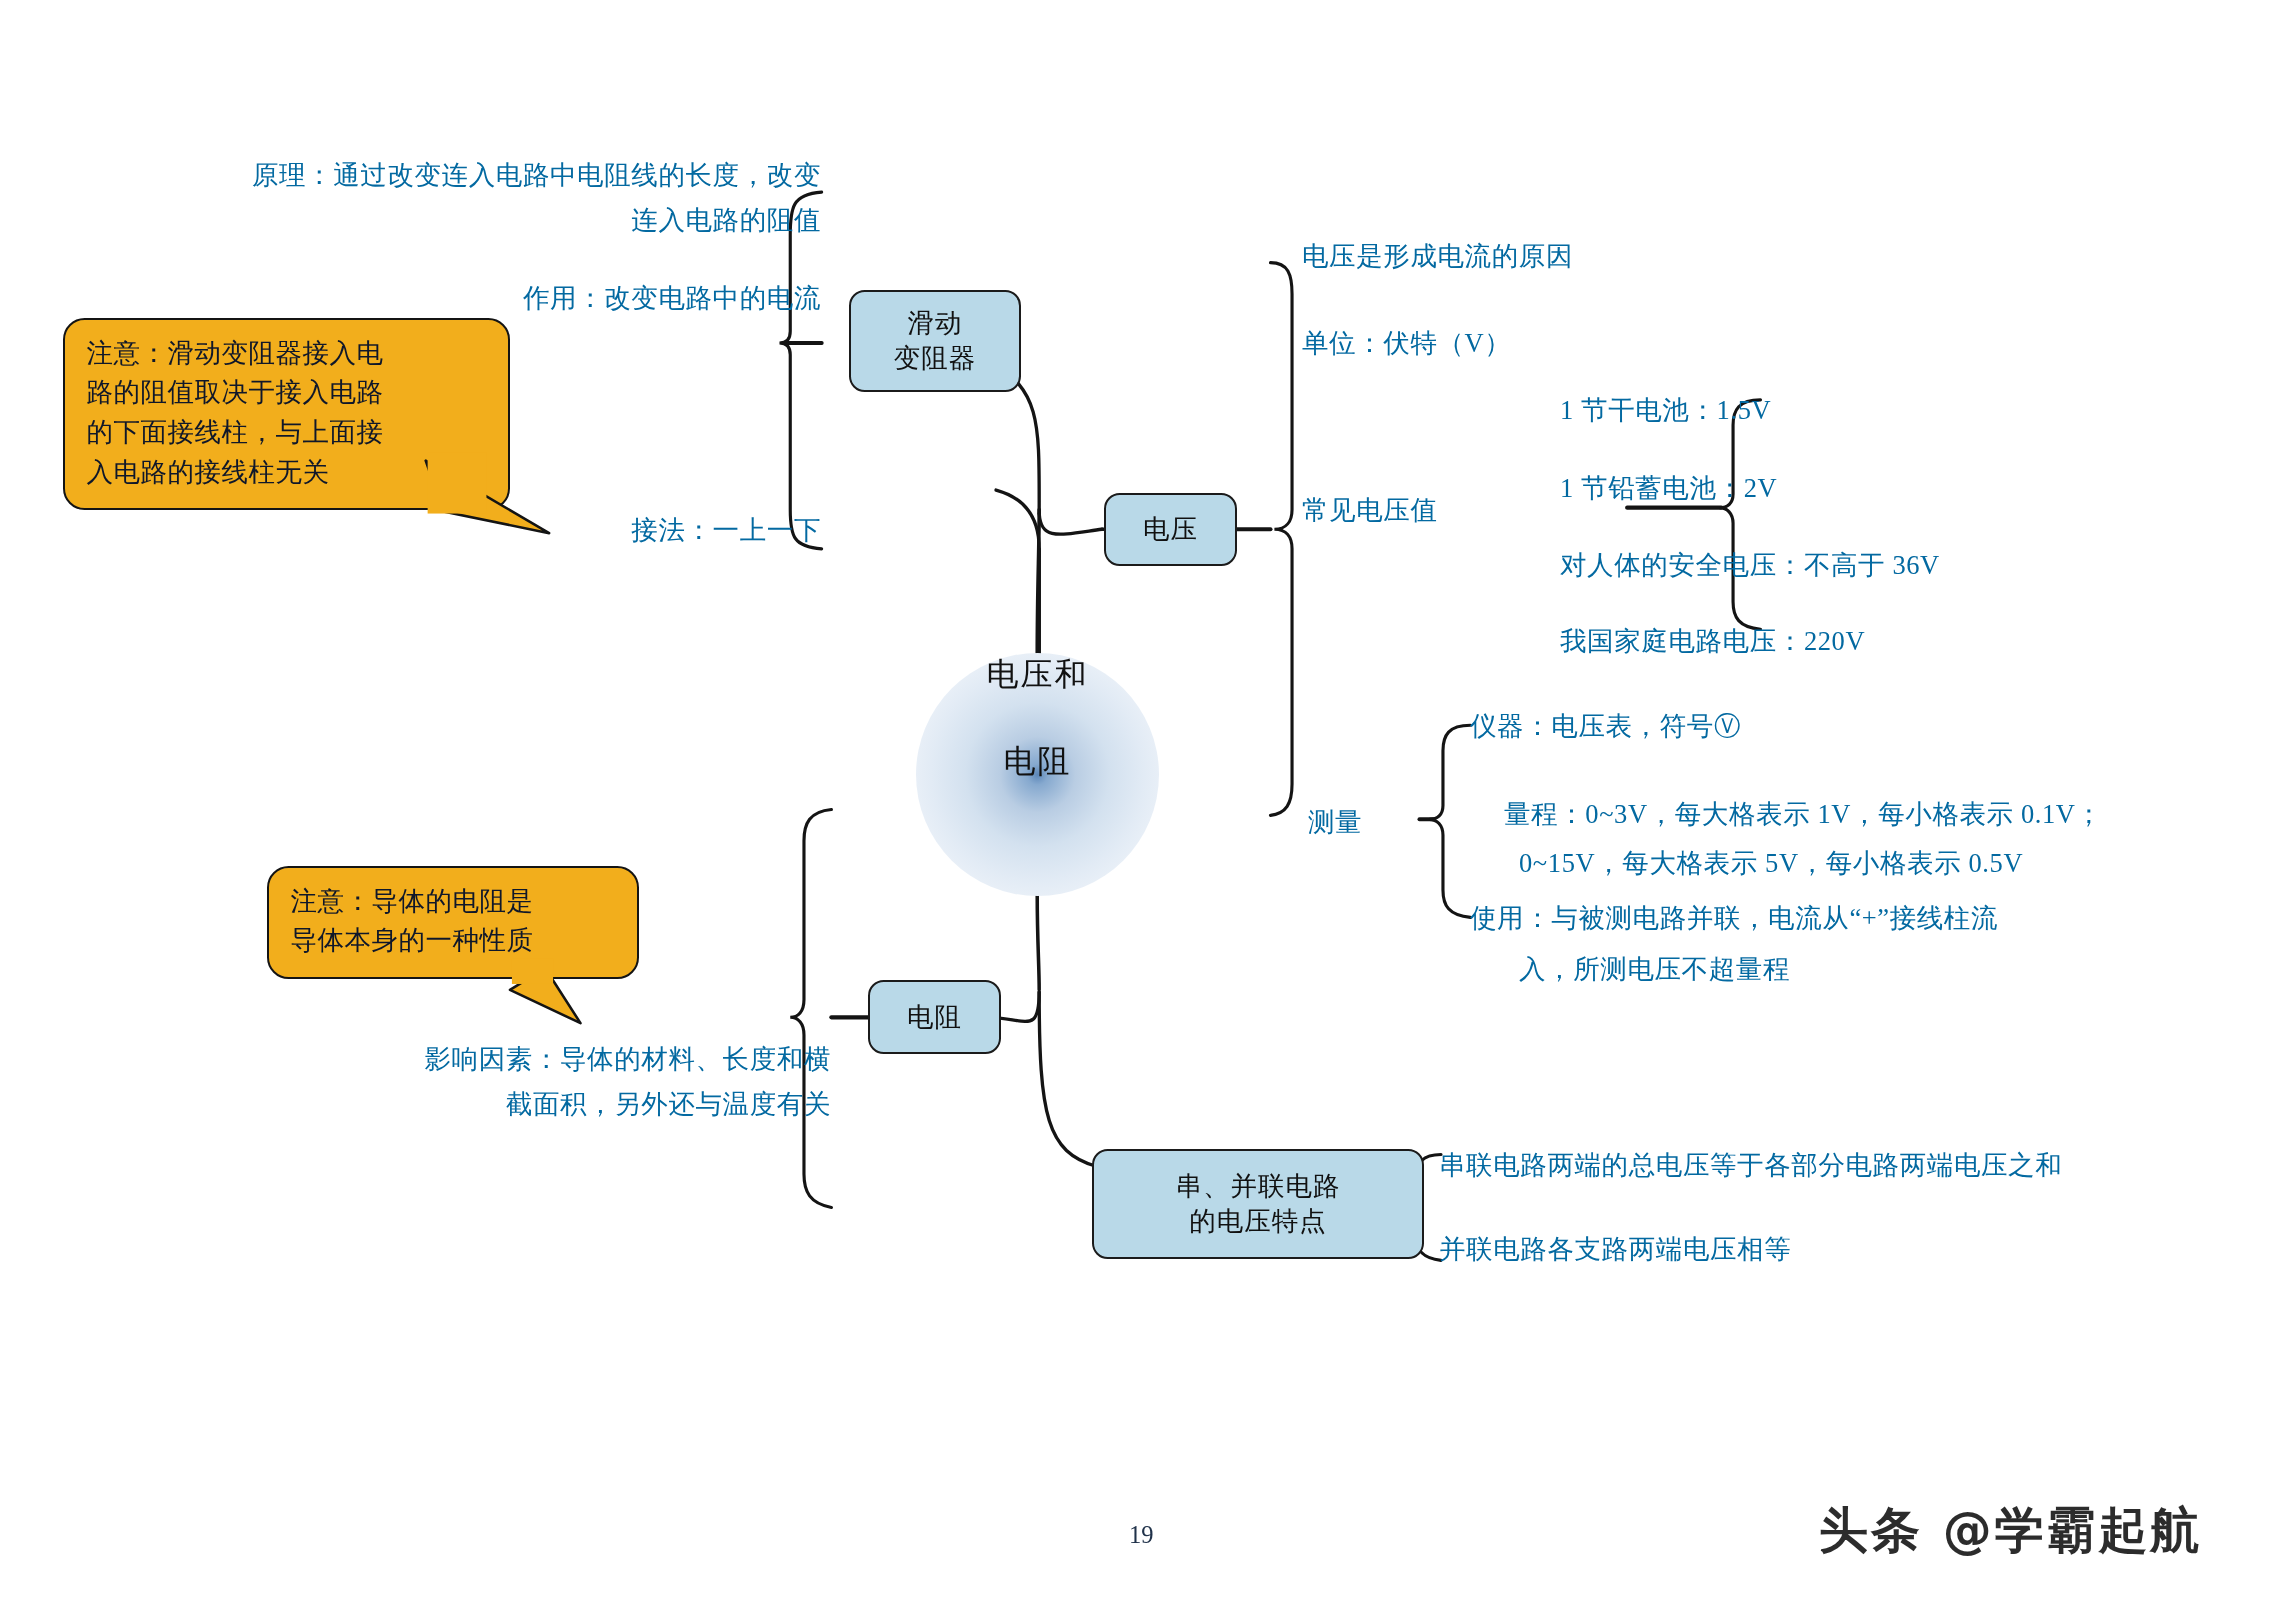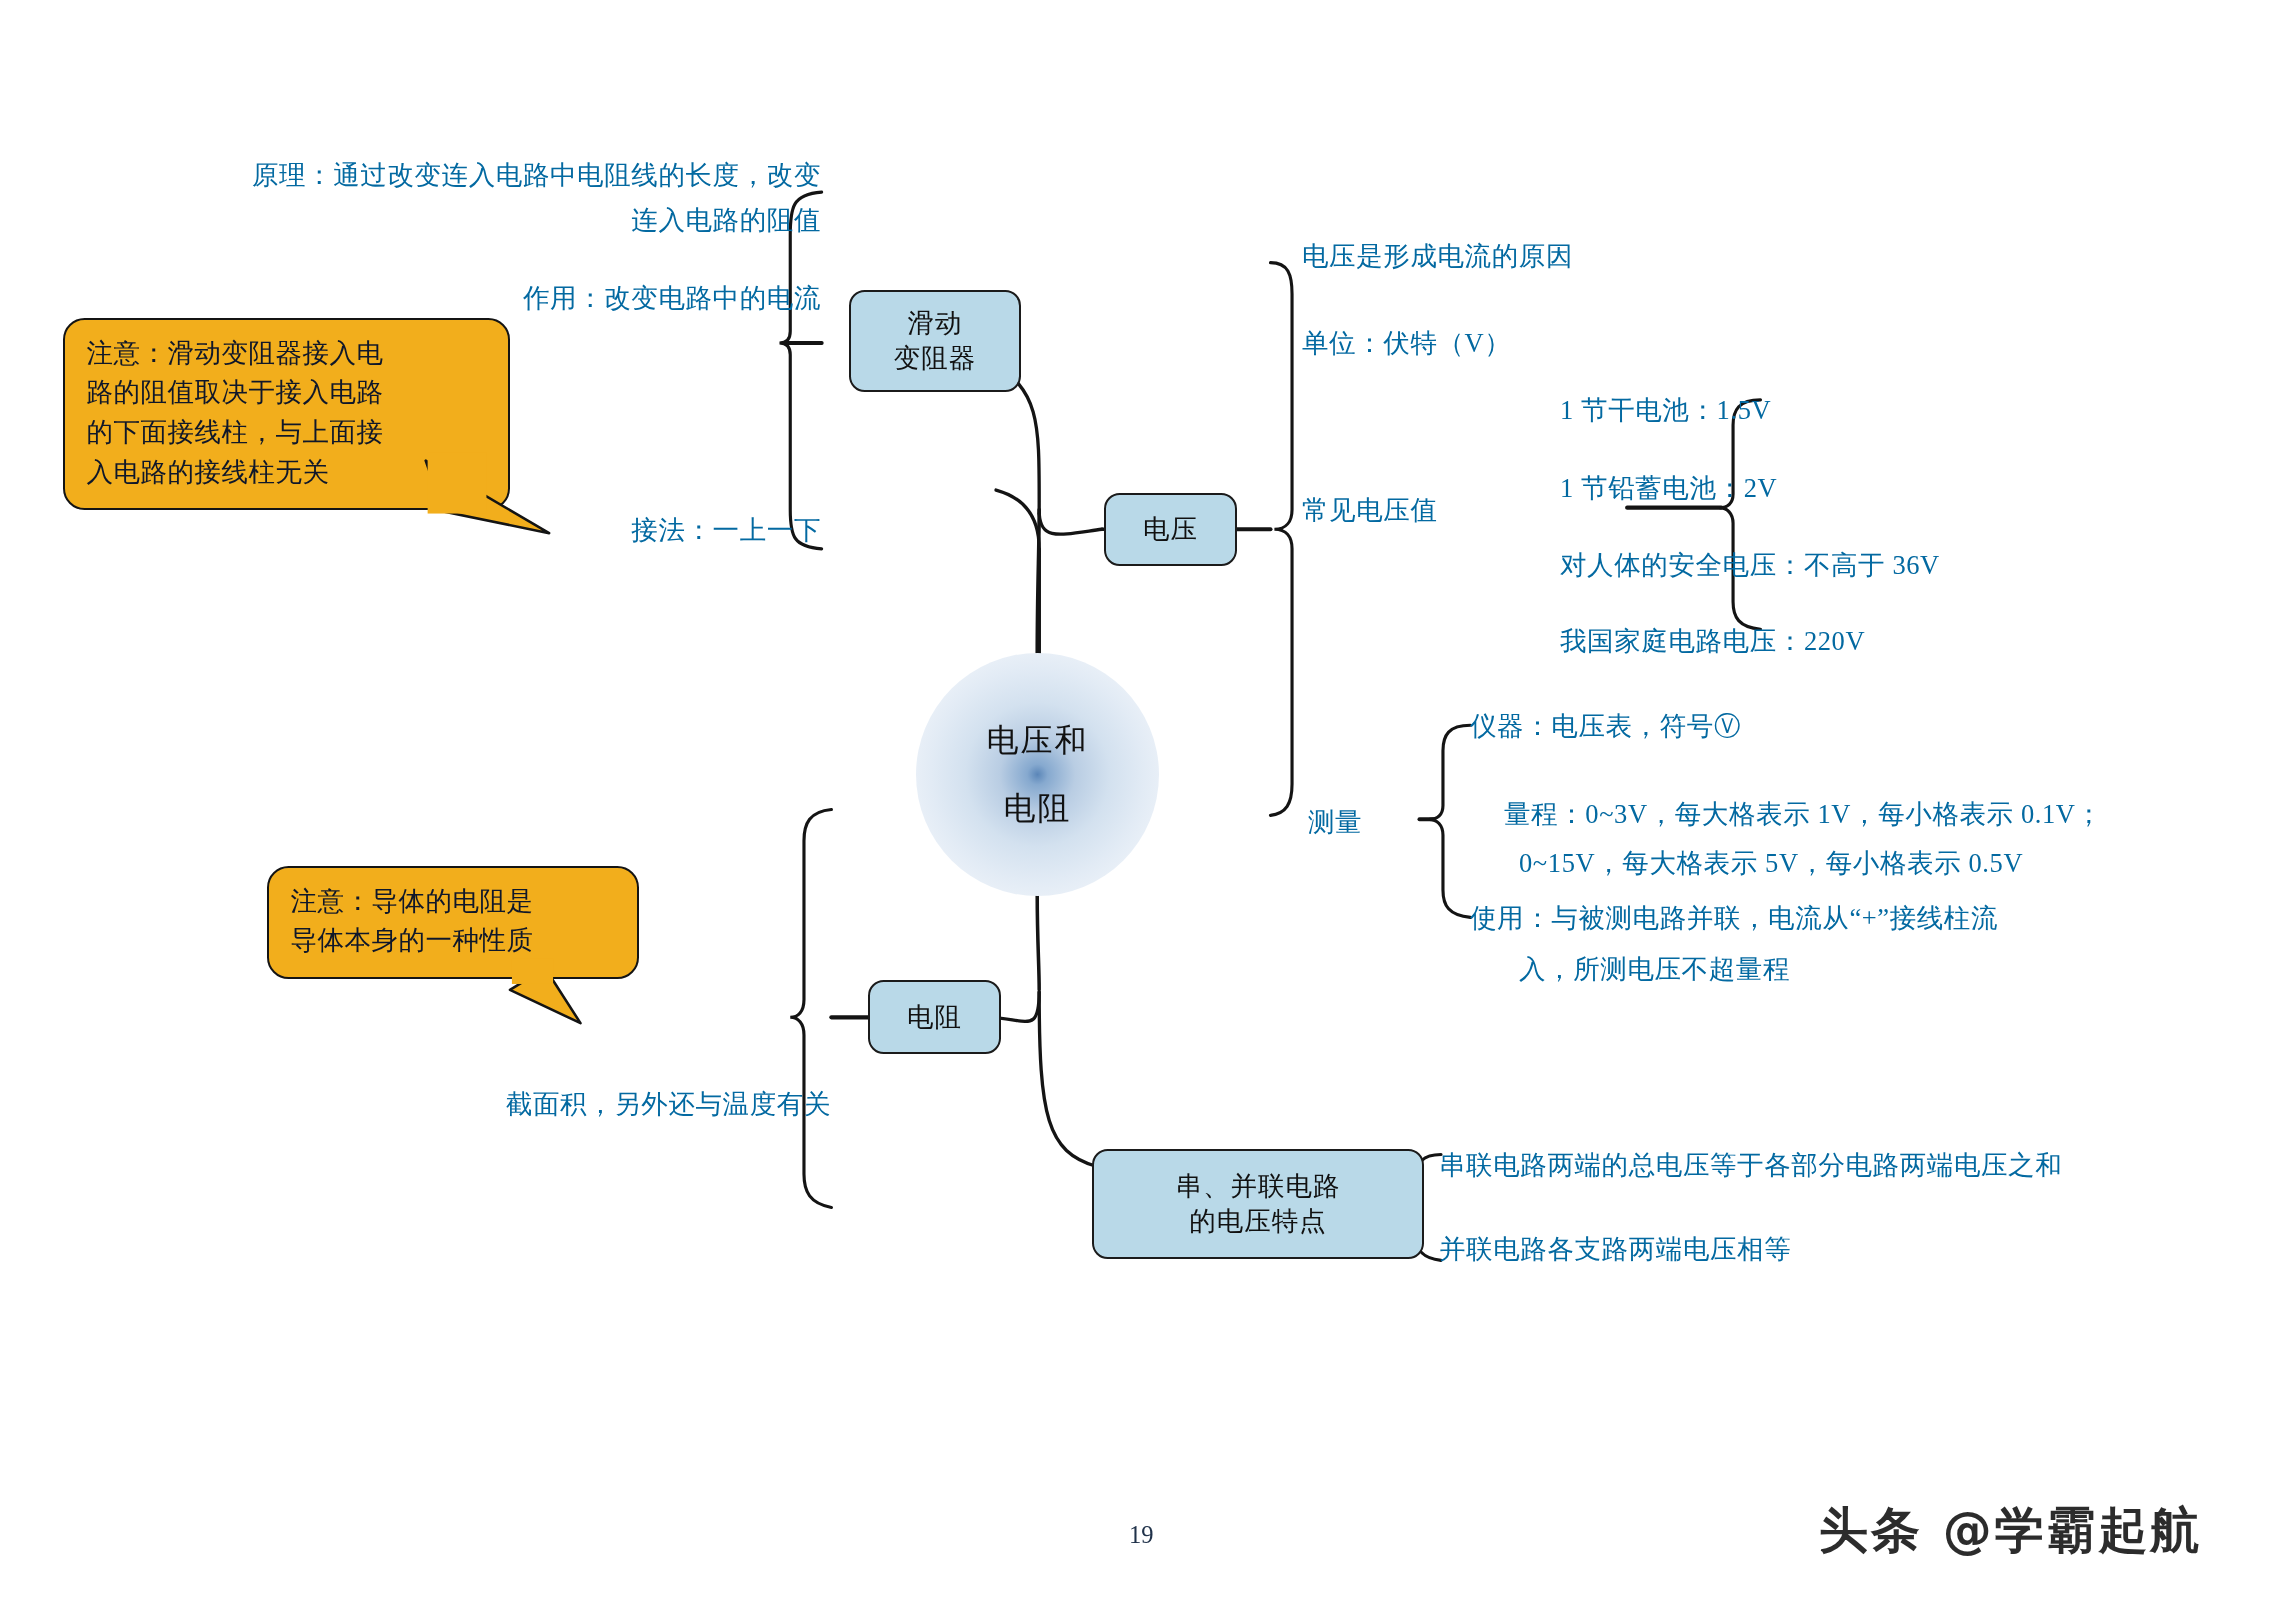--- a/index.html
+++ b/index.html
@@ -11,22 +11,22 @@
   #stage{position:absolute;left:0;top:0;width:2293px;height:1621px;}
   svg.wires{position:absolute;left:0;top:0;width:2293px;height:1621px;pointer-events:none;}
 
   
   .center-node{
     position:absolute;
     width:243px;height:243px;border-radius:50%;
     background:radial-gradient(circle at 50% 50%,
         #5b86b8 0%, #86a9cf 6%, #b9cde3 22%, #d3e1ef 42%,
         #e2ebf5 62%, #eef3f9 80%, #f4f8fb 100%);
-    display:flex;flex-direction:column;align-items:center;justify-content:center;
-    gap:24px;
+    display:flex;flex-direction:column;align-items:center;
+    gap:43px;
   }
   .center-node span{
     font-size:32px;letter-spacing:2px;color:#111;
     font-family:"Liberation Serif","DejaVu Serif",serif;
   }
 
   
   .node{
     position:absolute;
     background:#b9d9e8;
@@ -190,20 +190,21 @@
   <div class="leaf" style="left:1560px;top:623px;">我国家庭电路电压：220V</div>
 
   <div class="leaf" style="left:1308px;top:804px;">测量</div>
 
   <div class="leaf" style="left:1470px;top:708px;">仪器：电压表，符号Ⓥ</div>
   <div class="leaf" style="left:1470px;top:796px;margin-left:34px;">量程：0~3V，每大格表示 1V，每小格表示 0.1V；</div>
   <div class="leaf" style="left:1519px;top:845px;">0~15V，每大格表示 5V，每小格表示 0.5V</div>
   <div class="leaf" style="left:1470px;top:900px;">使用：与被测电路并联，电流从“+”接线柱流</div>
   <div class="leaf" style="left:1519px;top:951px;">入，所测电压不超量程</div>
 
+  <div class="leaf r" style="left:59px;top:1041px;width:772px;">影响因素：导体的材料、长度和横</div>
   <div class="leaf r" style="left:59px;top:1086px;width:772px;">截面积，另外还与温度有关</div>
 
   <div class="callout" style="left:267px;top:866px;width:372px;">注意：导体的电阻是
 导体本身的一种性质</div>
   <svg class="wires" style="z-index:5;" viewBox="0 0 2339 1654" xmlns="http://www.w3.org/2000/svg">
     <polygon points="556,988 592,1044 520,1010" fill="#f2ae1c" stroke="#141414" stroke-width="2.6" stroke-linejoin="round"></polygon>
     <rect x="522" y="978" width="42" height="26" fill="#f2ae1c" stroke="none"></rect>
   </svg>
 
   <div class="leaf" style="left:1439px;top:1147px;">串联电路两端的总电压等于各部分电路两端电压之和</div>

